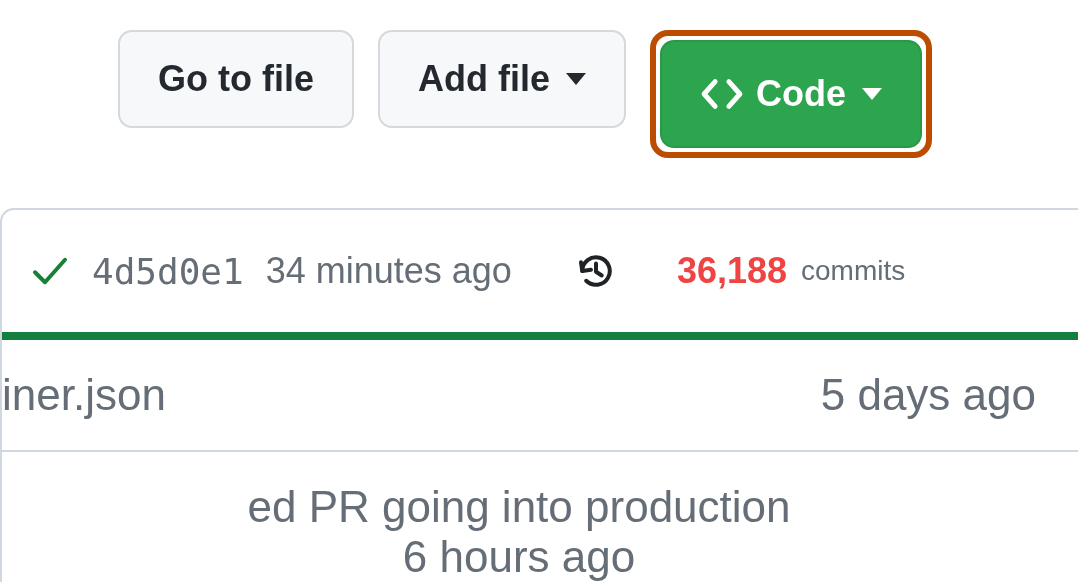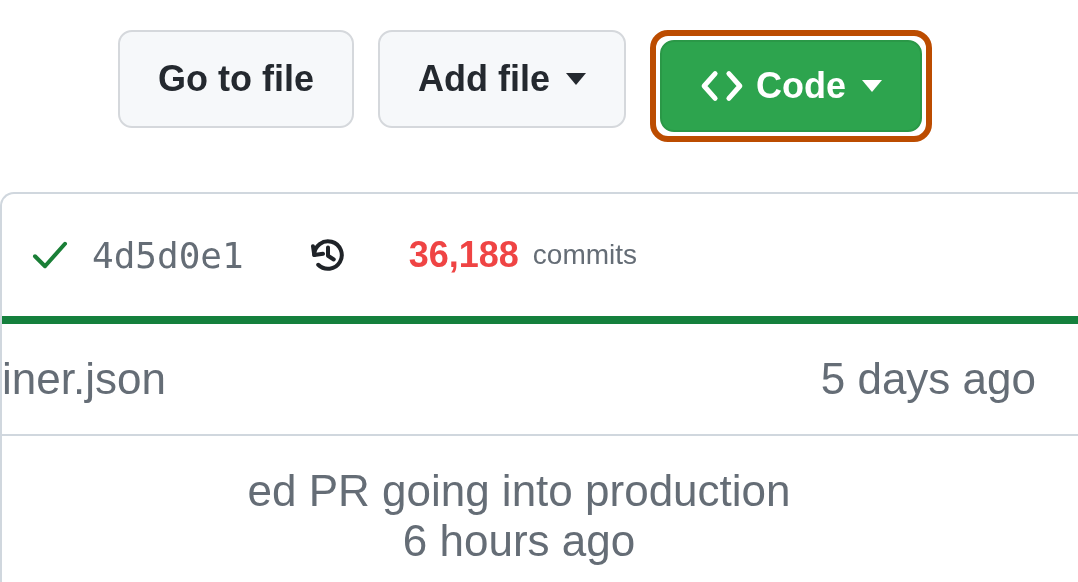--- a/index.html
+++ b/index.html
@@ -43,21 +43,21 @@
       color: #ffffff;
       border: 2px solid #2a9847;
     }
     .highlight-box {
       border: 6px solid #bc4c00;
       border-radius: 18px;
       padding: 4px;
       display: inline-flex;
     }
     .highlight-box .btn {
-      height: 92px;
+      height: 108px;
     }
     .caret {
       display: inline-block;
       width: 0;
       height: 0;
       border-left: 10px solid transparent;
       border-right: 10px solid transparent;
       border-top: 12px solid currentColor;
       margin-left: 4px;
     }
@@ -169,20 +169,21 @@
 </div>
 
 <div class="panel">
   <div class="panel-header">
     <span class="check-icon">
       <svg viewBox="0 0 16 16" fill="none" stroke="currentColor" stroke-width="1.6" stroke-linecap="round" stroke-linejoin="round">
         <polyline points="2,8.5 6,12.5 14,3.5"></polyline>
       </svg>
     </span>
     <span class="commit-hash">4d5d0e1</span>
+    <span class="commit-time">34 minutes ago</span>
     <span class="spacer"></span>
     <span class="history-icon">
       <svg viewBox="0 0 16 16" fill="none" stroke="currentColor" stroke-width="1.6" stroke-linecap="round" stroke-linejoin="round">
         <path d="M2.5 8 A5.5 5.5 0 1 1 4.1 11.9"></path>
         <polyline points="2,4.5 2.5,8 6,7.5"></polyline>
         <polyline points="8,5 8,8.3 10.3,9.8"></polyline>
       </svg>
     </span>
     <span class="commit-count">36,188</span>
     <span class="commit-label">commits</span>

